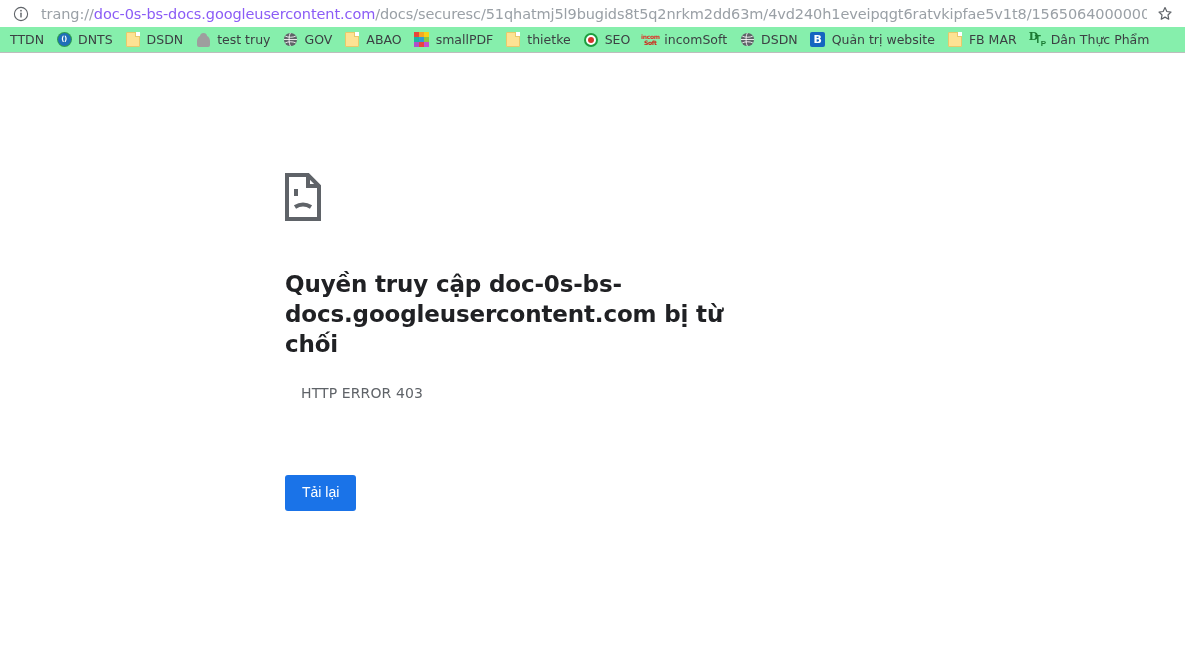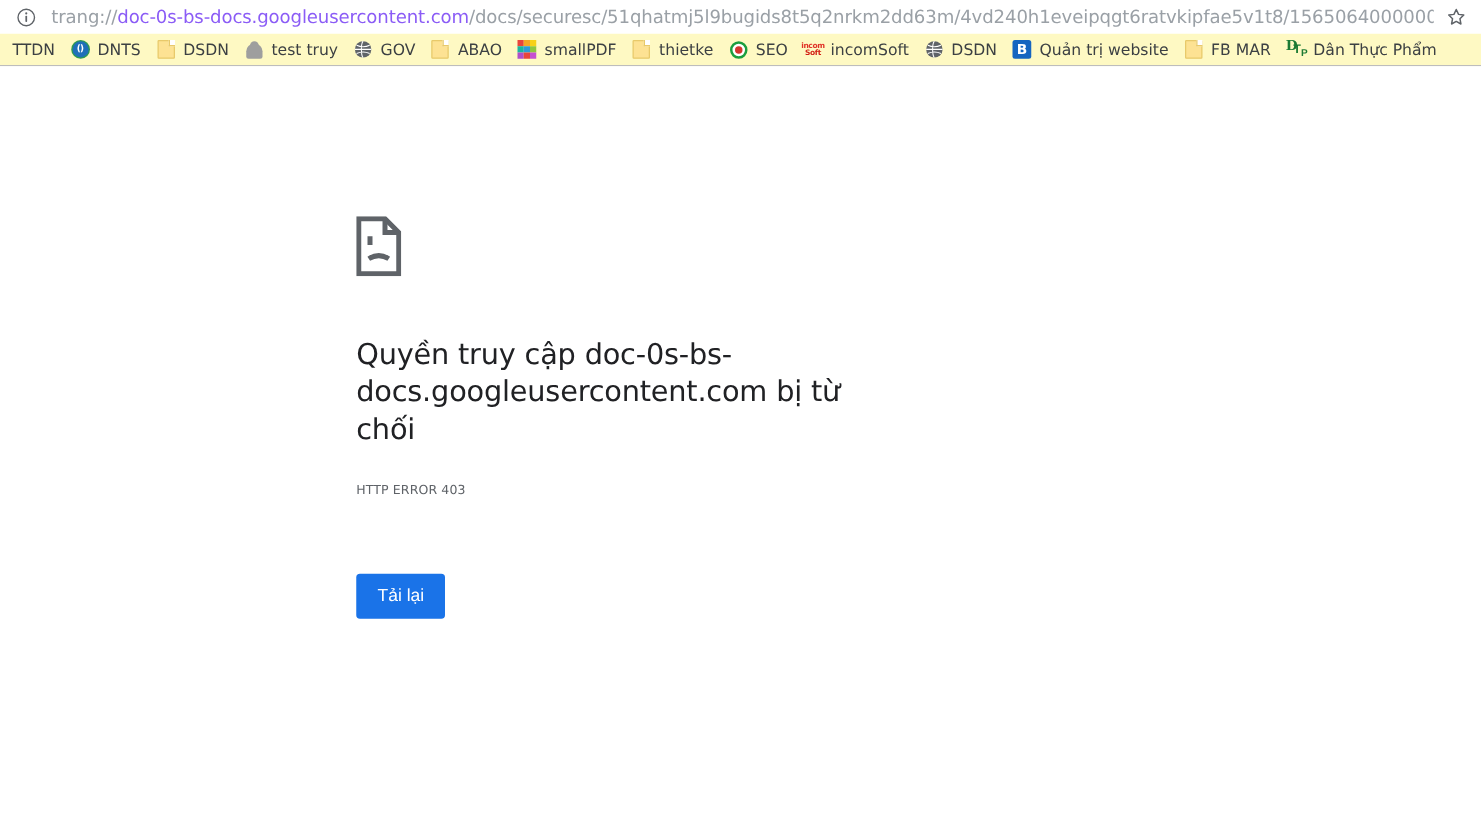--- a/index.html
+++ b/index.html
@@ -69,21 +69,21 @@
   }
 
   
   #bookmarks-bar {
     height: 26px;
     display: flex;
     align-items: center;
     padding: 0 6px 0 4px;
     box-sizing: border-box;
     border-bottom: 1px solid #bdbdbd;
-    background: #fef9c3;
+    background: #86efac;
   }
   .bookmark-item {
     display: flex;
     align-items: center;
     height: 22px;
     padding: 0 6px;
     border-radius: 2px;
     white-space: nowrap;
   }
   .bookmark-icon {
@@ -288,39 +288,39 @@
   }
   #sad-page-icon {
     margin-bottom: 48px;
   }
   #sad-page-icon svg { display: block; }
 
   #error-heading {
     font-family: "DejaVu Sans", sans-serif;
     font-size: 23px;
     line-height: 30px;
-    font-weight: normal;
+    font-weight: bold;
     color: #202124;
     margin: 0 0 26px 0;
     max-width: 440px;
     letter-spacing: -0.15px;
   }
   #error-detail {
     font-family: "DejaVu Sans", sans-serif;
     font-size: 14.5px;
     line-height: 21px;
     color: #5f6368;
     margin: 0 0 19px 0;
   }
   #error-code {
     font-family: "DejaVu Sans", sans-serif;
-    font-size: 10px;
+    font-size: 14px;
     line-height: 16px;
     color: #5f6368;
-    margin: 0;
+    margin: 16px;
     letter-spacing: 0.1px;
   }
   #reload-button {
     display: inline-block;
     margin-top: 58px;
     background: #1a73e8;
     color: #ffffff;
     border: none;
     border-radius: 3px;
     font-family: Liberation Sans, sans-serif;

